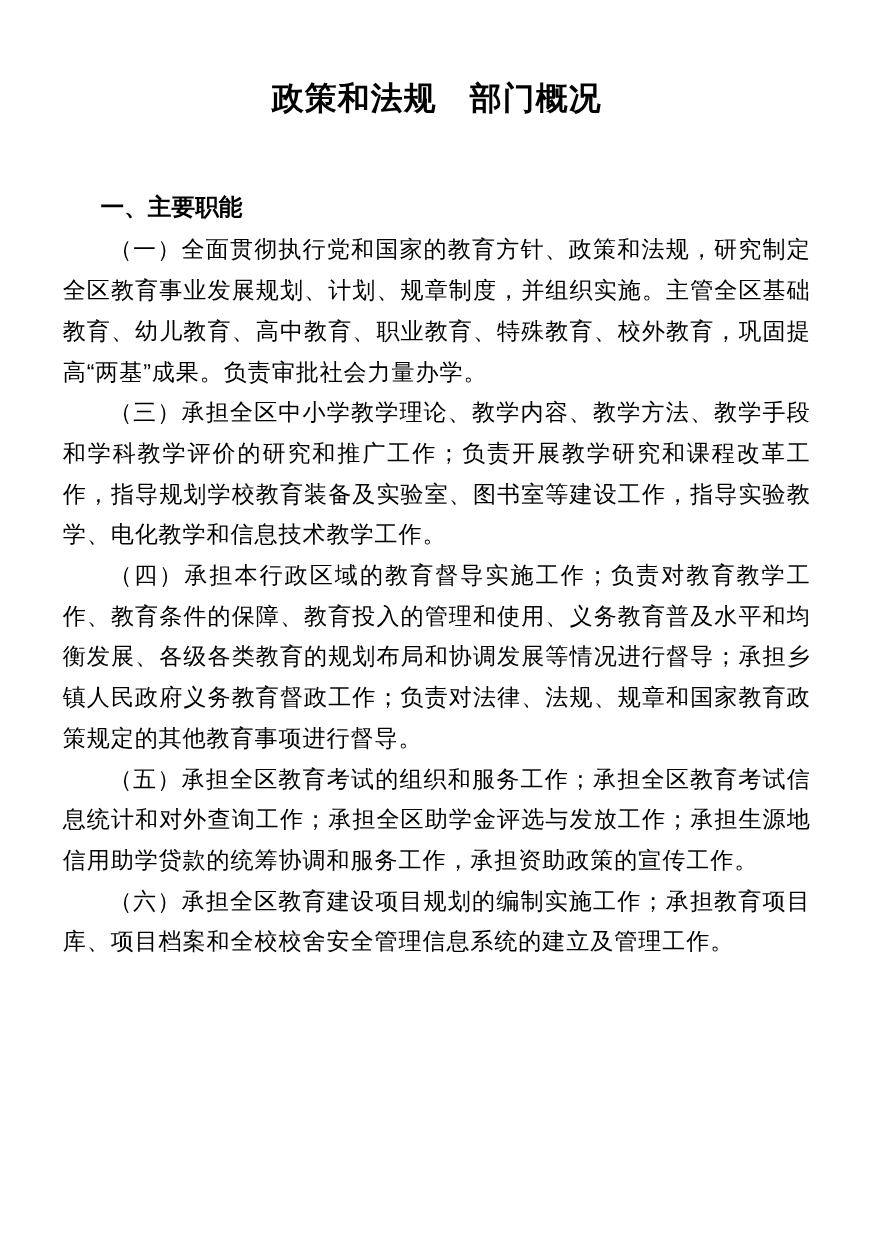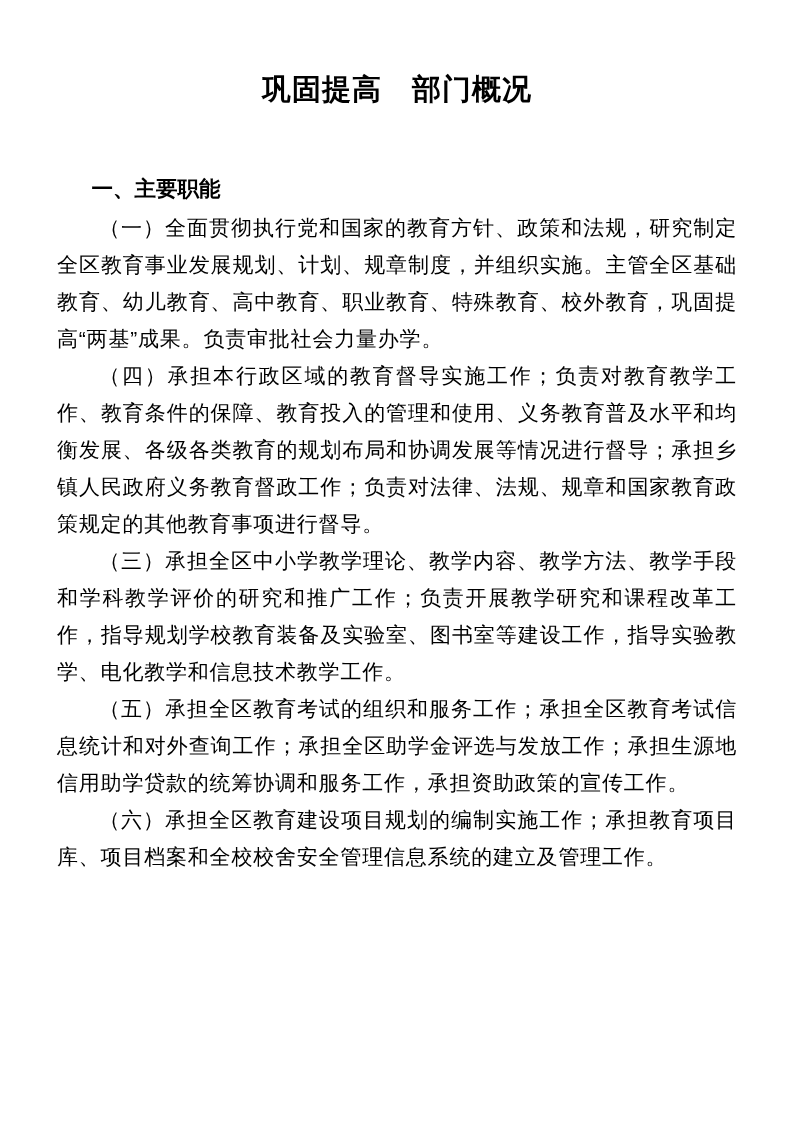--- a/index.html
+++ b/index.html
@@ -55,29 +55,29 @@
     font-size: 15px;
     letter-spacing: 2px;
     font-family: "DejaVu Serif", "Liberation Serif", serif;
   }
 </style>
 </head>
 <body>
 
 <div class="page">
   <div class="content">
-    <h1 class="doc-title">巩固提高　部门概况</h1>
+    <h1 class="doc-title">政策和法规　部门概况</h1>
 
     <h2 class="section-heading">一、主要职能</h2>
 
     <p class="para">（一）全面贯彻执行党和国家的教育方针、政策和法规，研究制定全区教育事业发展规划、计划、规章制度，并组织实施。主管全区基础教育、幼儿教育、高中教育、职业教育、特殊教育、校外教育，巩固提高“两基”成果。负责审批社会力量办学。</p>
 
 
+    <p class="para">（三）承担全区中小学教学理论、教学内容、教学方法、教学手段和学科教学评价的研究和推广工作；负责开展教学研究和课程改革工作，指导规划学校教育装备及实验室、图书室等建设工作，指导实验教学、电化教学和信息技术教学工作。</p>
+
     <p class="para">（四）承担本行政区域的教育督导实施工作；负责对教育教学工作、教育条件的保障、教育投入的管理和使用、义务教育普及水平和均衡发展、各级各类教育的规划布局和协调发展等情况进行督导；承担乡镇人民政府义务教育督政工作；负责对法律、法规、规章和国家教育政策规定的其他教育事项进行督导。</p>
-
-    <p class="para">（三）承担全区中小学教学理论、教学内容、教学方法、教学手段和学科教学评价的研究和推广工作；负责开展教学研究和课程改革工作，指导规划学校教育装备及实验室、图书室等建设工作，指导实验教学、电化教学和信息技术教学工作。</p>
 
     <p class="para">（五）承担全区教育考试的组织和服务工作；承担全区教育考试信息统计和对外查询工作；承担全区助学金评选与发放工作；承担生源地信用助学贷款的统筹协调和服务工作，承担资助政策的宣传工作。</p>
 
     <p class="para">（六）承担全区教育建设项目规划的编制实施工作；承担教育项目库、项目档案和全校校舍安全管理信息系统的建立及管理工作。</p>
   </div>
 
 </div>
 
 </body></html>

